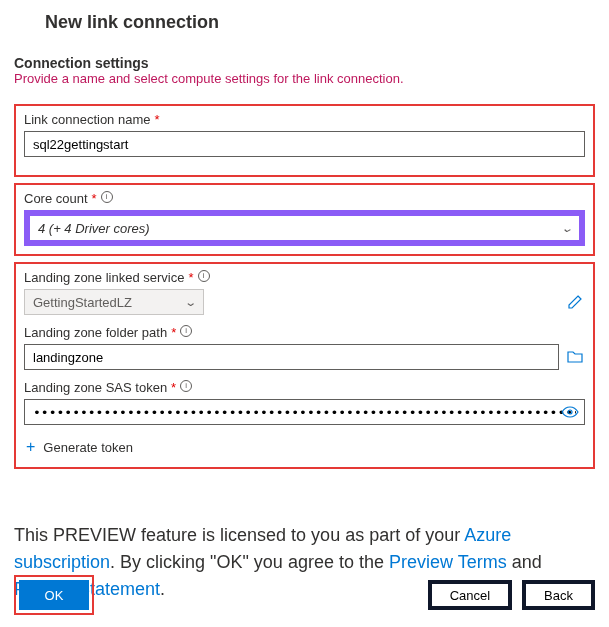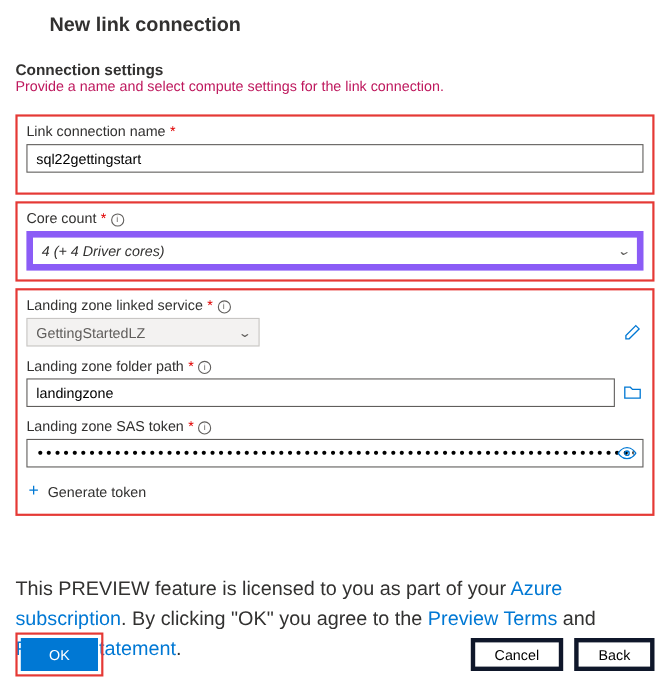--- a/index.html
+++ b/index.html
@@ -15,21 +15,21 @@
     }
     h1 { font-size: 18px; font-weight: 600; margin-bottom: 22px; margin-left: 31px; }
     .section-title { font-size: 14px; font-weight: 600; margin-bottom: 0; }
     .section-sub { font-size: 13px; color: #be185d; margin-bottom: 18px; }
 
     .hl-group { border: 2px solid #e53935; padding: 6px 8px 8px; margin-bottom: 6px; }
     .hl-ok { border: 2px solid #e53935; padding: 3px; display: inline-block; }
 
     .field { margin-bottom: 10px; }
     .field-label {
-      font-size: 13px; color: #323130; display: flex; align-items: flex-end;
+      font-size: 13px; color: #323130; display: flex; align-items: flex-start;
       gap: 4px; margin-bottom: 4px;
     }
     .req { color: #e00000; }
     .info-icon {
       width: 12px; height: 12px; border: 1px solid #605e5c; border-radius: 50%;
       display: inline-flex; align-items: center; justify-content: center;
       font-size: 8px; line-height: 1; color: #605e5c;
     }
 
     .input-row { display: flex; align-items: center; gap: 6px; }
@@ -38,21 +38,21 @@
       font-family: inherit; font-size: 13px; background: #fff; width: 100%;
     }
     .select-input.active { border: 6px solid #8b5cf6; font-style: italic; }
     .select-input {
       display: flex; align-items: center; justify-content: space-between;
       cursor: pointer;
     }
     .chevron { font-size: 11px; color: #605e5c; transform: scaleX(1.4); }
     .pwd { letter-spacing: 0; font-family: monospace; overflow: hidden; white-space: nowrap; }
 
-    .disabled-select { width: 212px; }
+    .disabled-select { width: 180px; }
 
     .icon-btn { cursor: pointer; color: #0078d4; padding: 2px; }
     svg { display: block; }
 
     .gen-token {
       display: flex; align-items: center; gap: 8px; padding: 4px 2px; cursor: pointer;
       font-size: 13px; color: #323130; width: fit-content;
     }
     .plus-icon { color: #0078d4; font-size: 16px; line-height: 1; font-weight: 300; }
 

